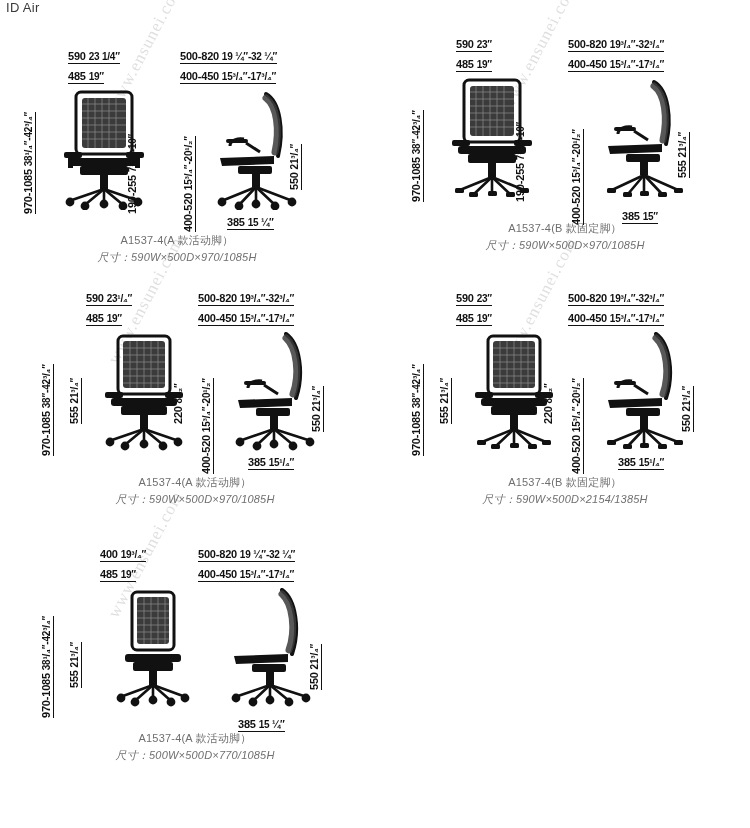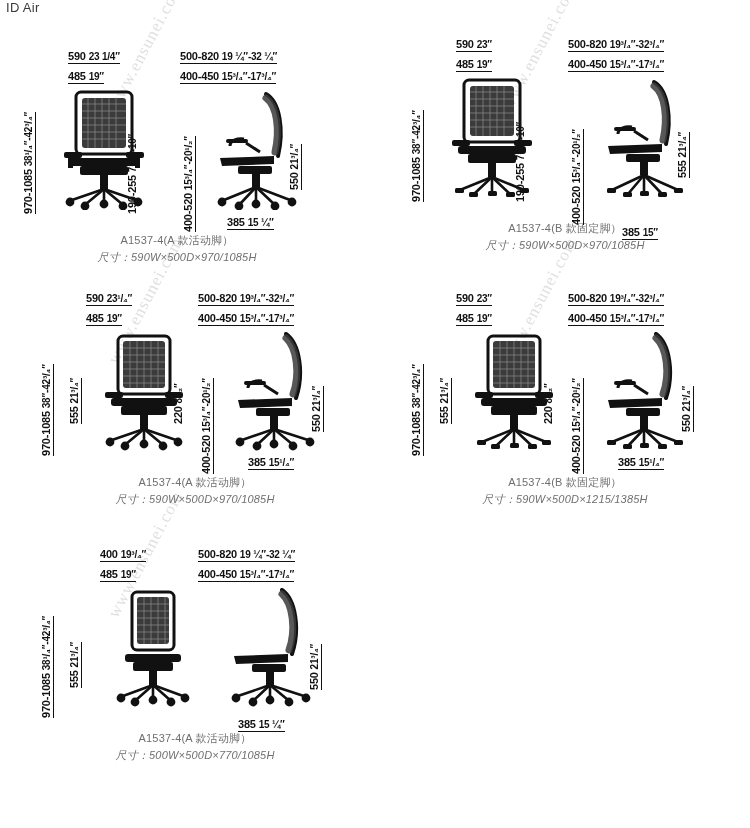--- a/index.html
+++ b/index.html
@@ -217,21 +217,21 @@
       </div>
       <div class="dim ul" style="left:168px; top:28px;">
         <span>400-450</span> <span class="inch">15³/₄″-17³/₄″</span>
       </div>
       <div class="dim vert ul" style="left:276px; top:148px;">
         <span>555</span> <span class="inch">21³/₄″</span>
       </div>
       <div class="dim vert ul" style="left:170px; top:195px;">
         <span>400-520</span> <span class="inch">15³/₄″-20¹/₂″</span>
       </div>
-      <div class="dim ul" style="left:222px; top:196px;">
+      <div class="dim ul" style="left:222px; top:180px;">
         <span>385</span> <span class="inch">15″</span>
       </div>
 
       <div class="fig" style="left:38px; top:48px;">
         <svg width="108" height="120" viewBox="0 0 108 120">
           <rect x="26" y="2" width="56" height="62" rx="5" fill="none" stroke="#111" stroke-width="3"></rect>
           <rect x="32" y="8" width="44" height="50" rx="3" fill="#3b3b3b"></rect>
           <g stroke="#8c8c8c" stroke-width="0.7">
             <line x1="32" y1="14" x2="76" y2="14"></line>
               <line x1="32" y1="21" x2="76" y2="21"></line>
@@ -501,21 +501,21 @@
             <rect x="78" y="108" width="9" height="5" rx="1.5"></rect>
             <rect x="27" y="112" width="9" height="5" rx="1.5"></rect>
             <rect x="62" y="112" width="9" height="5" rx="1.5"></rect>
             <rect x="44" y="111" width="9" height="5" rx="1.5"></rect>
           </g>
         </svg>
       </div>
     </div>
     <div class="caption">
       <div class="model">A1537-4(B 款固定脚）</div>
-      <div class="dims">尺寸：590W×500D×1215/1385H</div>
+      <div class="dims">尺寸：590W×500D×2154/1385H</div>
     </div>
   </div>
 
   <div class="spec" style="left:30px; top:540px; width:330px;">
     <div class="figs">
       <div class="dim ul" style="left:70px; top:8px;">
         <span>400</span> <span class="inch">19³/₄″</span>
       </div>
       <div class="dim ul" style="left:70px; top:28px;">
         <span>485</span> <span class="inch">19″</span>

